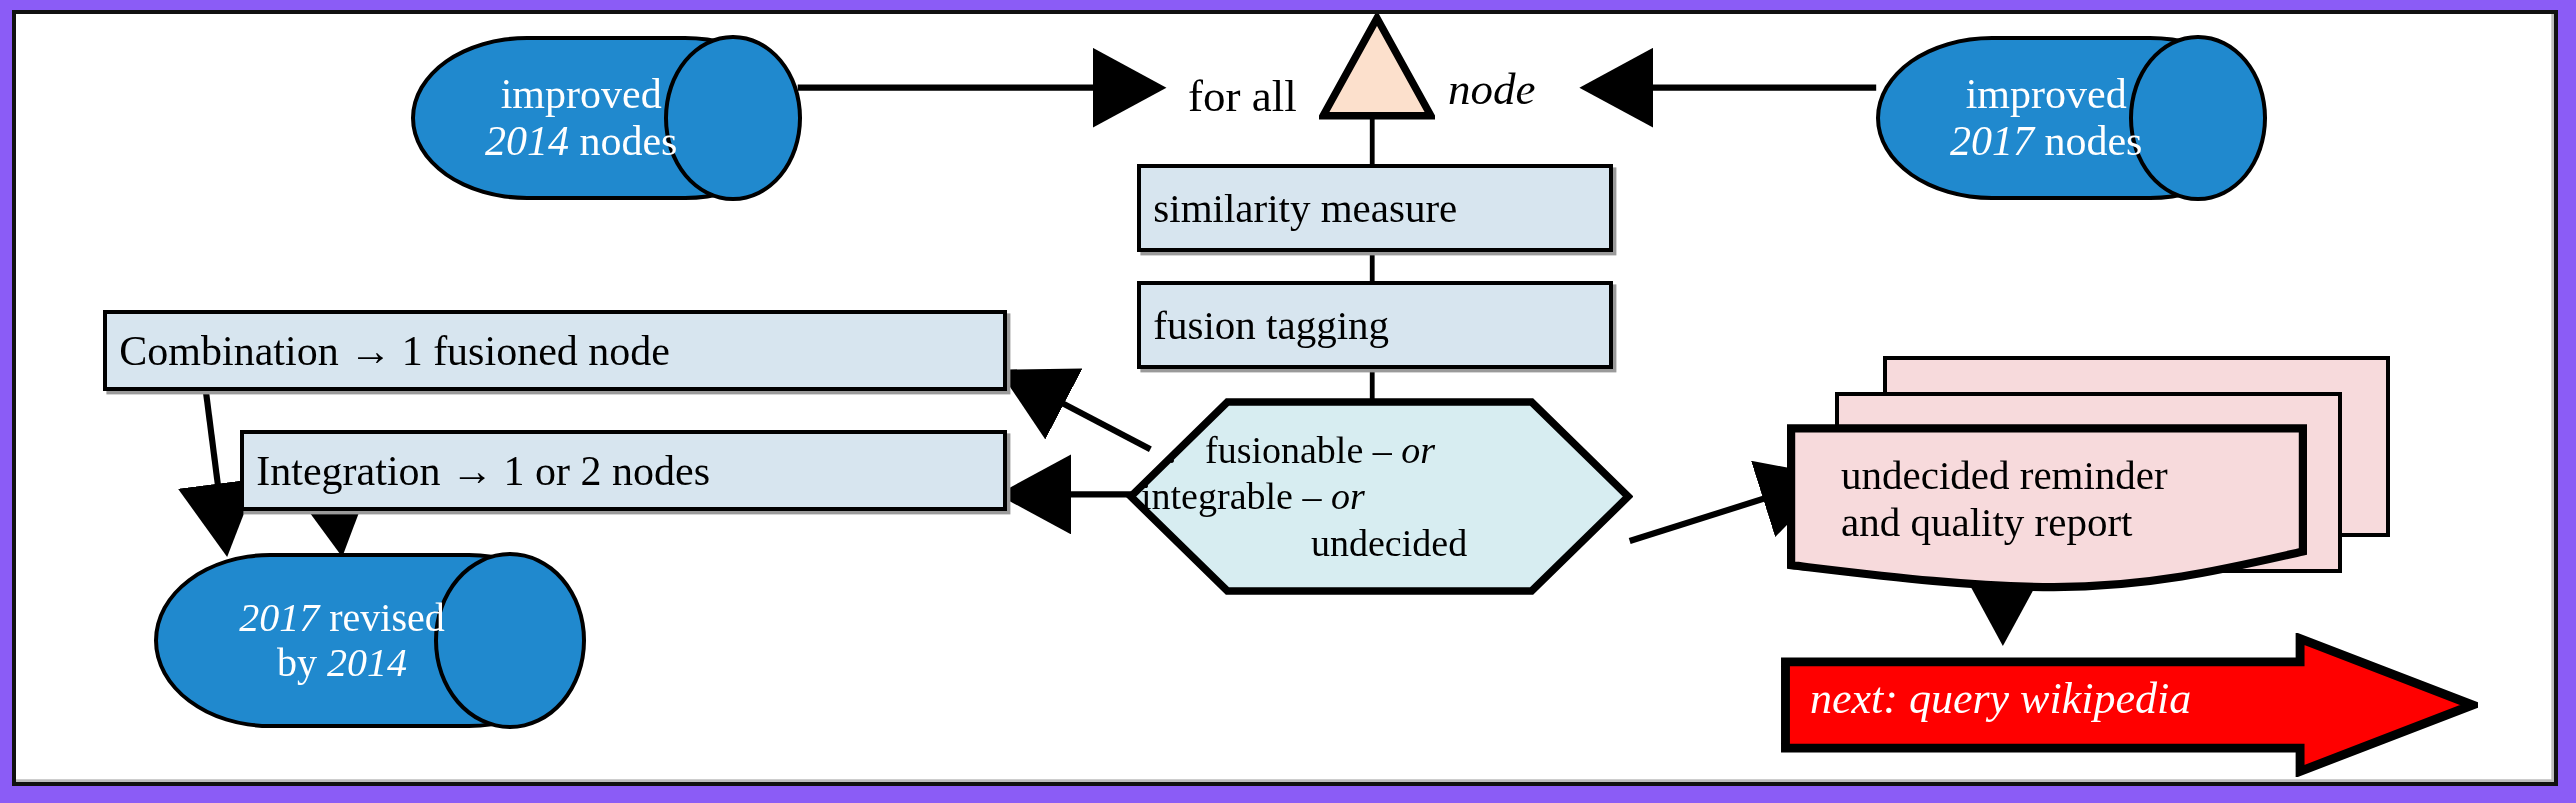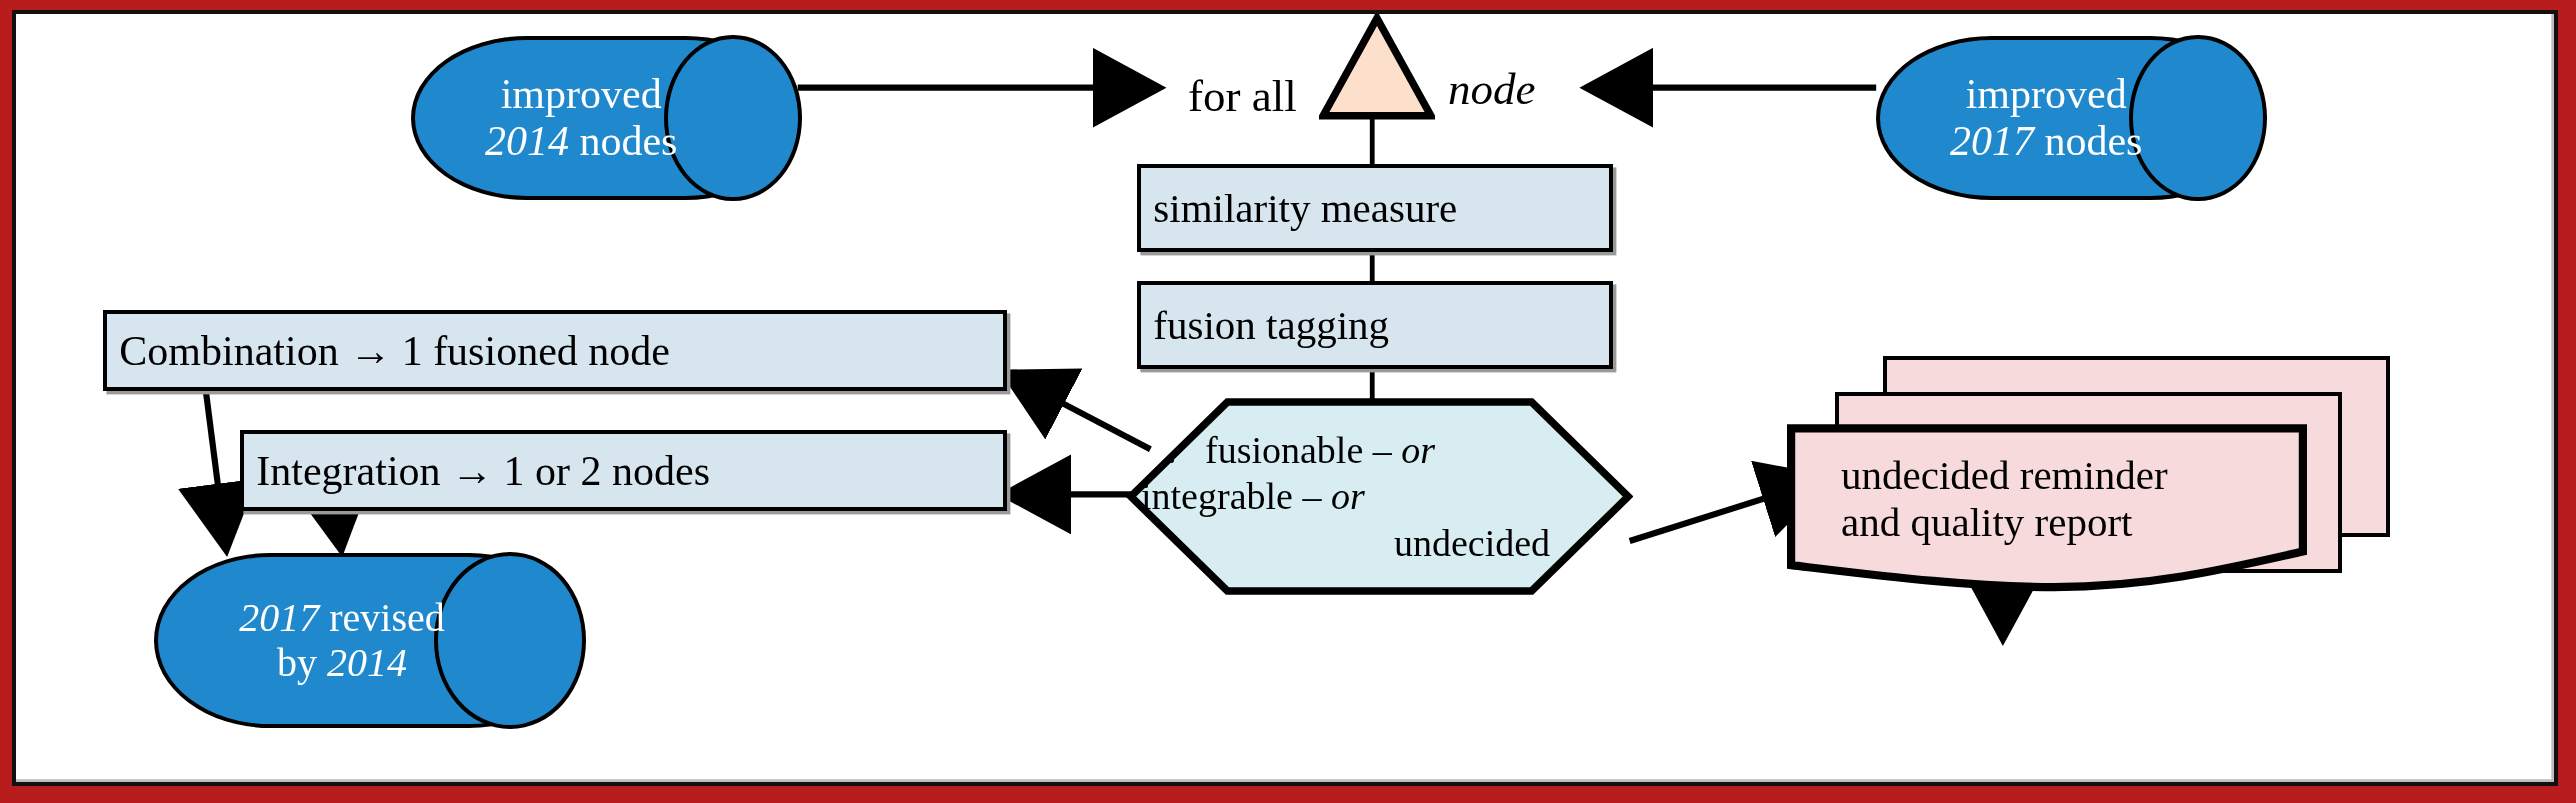--- a/index.html
+++ b/index.html
@@ -1,20 +1,20 @@
 <!DOCTYPE html>
 <html style="font-size:11px"><head>
 <meta charset="utf-8">
 <style>
   html,body{margin:0;padding:0;background:#ffffff;}
   body{
     font-family:"Liberation Serif","DejaVu Serif",serif;
     width:2576px;height:804px;overflow:hidden;
   }
-  #stage{position:relative;width:2576px;height:804px;background:#b91c1c;}
+  #stage{position:relative;width:2576px;height:804px;background:#8b5cf6;}
   #frame{
     position:absolute;left:12.3px;top:9.6px;width:2546px;height:776px;
     border:4.8px solid #111111;
     box-shadow:-2.7px -2.7px 0 0 #bdbdbd inset;
     box-sizing:border-box;background:#fff;
   }
   svg#wires{position:absolute;left:0;top:0;width:2576px;height:804px;}
   .node{position:absolute;box-sizing:border-box;}
 
   
@@ -45,21 +45,21 @@
 
   
   .hexwrap{position:absolute;}
   .hexwrap .label{
     position:absolute;left:0;top:0;width:100%;height:100%;
     display:flex;flex-direction:column;justify-content:center;
     color:#000;z-index:4;pointer-events:none;
   }
   .hexwrap .l1{padding-left:41px;}
   .hexwrap .l2{padding-left:15px;}
-  .hexwrap .l3{padding-left:185px;text-align:center;}
+  .hexwrap .l3{padding-left:185px;}
   .hexwrap i{font-style:italic;}
 
   
   .docstack{position:absolute;}
   .docstack .sheet{
     position:absolute;background:#f7dadc;border:4.8px solid #000;box-sizing:border-box;
   }
   .docstack .front{z-index:3;}
   .docstack .doctext{
     position:absolute;z-index:6;color:#000;line-height:1.15;white-space:nowrap;margin-left:12px;
@@ -185,14 +185,20 @@
     <div class="sheet" style="left:48px;top:36px;width:507px;height:181px;"></div>
     <svg class="front" style="position:absolute;left:0px;top:68px;width:520px;height:168px;" viewBox="0 0 760 245">
       <path d="M6,6 H754 V186 C640,212 530,238 390,238 C265,238 140,222 6,206 Z" fill="#f7dadc" stroke="#000" stroke-width="12"></path>
     </svg>
     <div class="doctext" style="left:42px;top:96px;font-size:41px;">
       <div>undecided reminder</div>
       <div>and quality report</div>
     </div>
   </div>
 
+  <div class="redarrow" style="left:1780px;top:633px;width:698px;height:144px;">
+    <svg style="position:absolute;left:0;top:0;width:698px;height:144px;" viewBox="0 0 1020 210">
+      <polygon points="8,42 760,42 760,8 1012,105 760,202 760,168 8,168" fill="#ff0000" stroke="#000" stroke-width="13"></polygon>
+    </svg>
+    <div class="rtext" style="left:30px;top:40px;font-size:44px;">next: query wikipedia</div>
+  </div>
 </div>
 
 
 </body></html>

